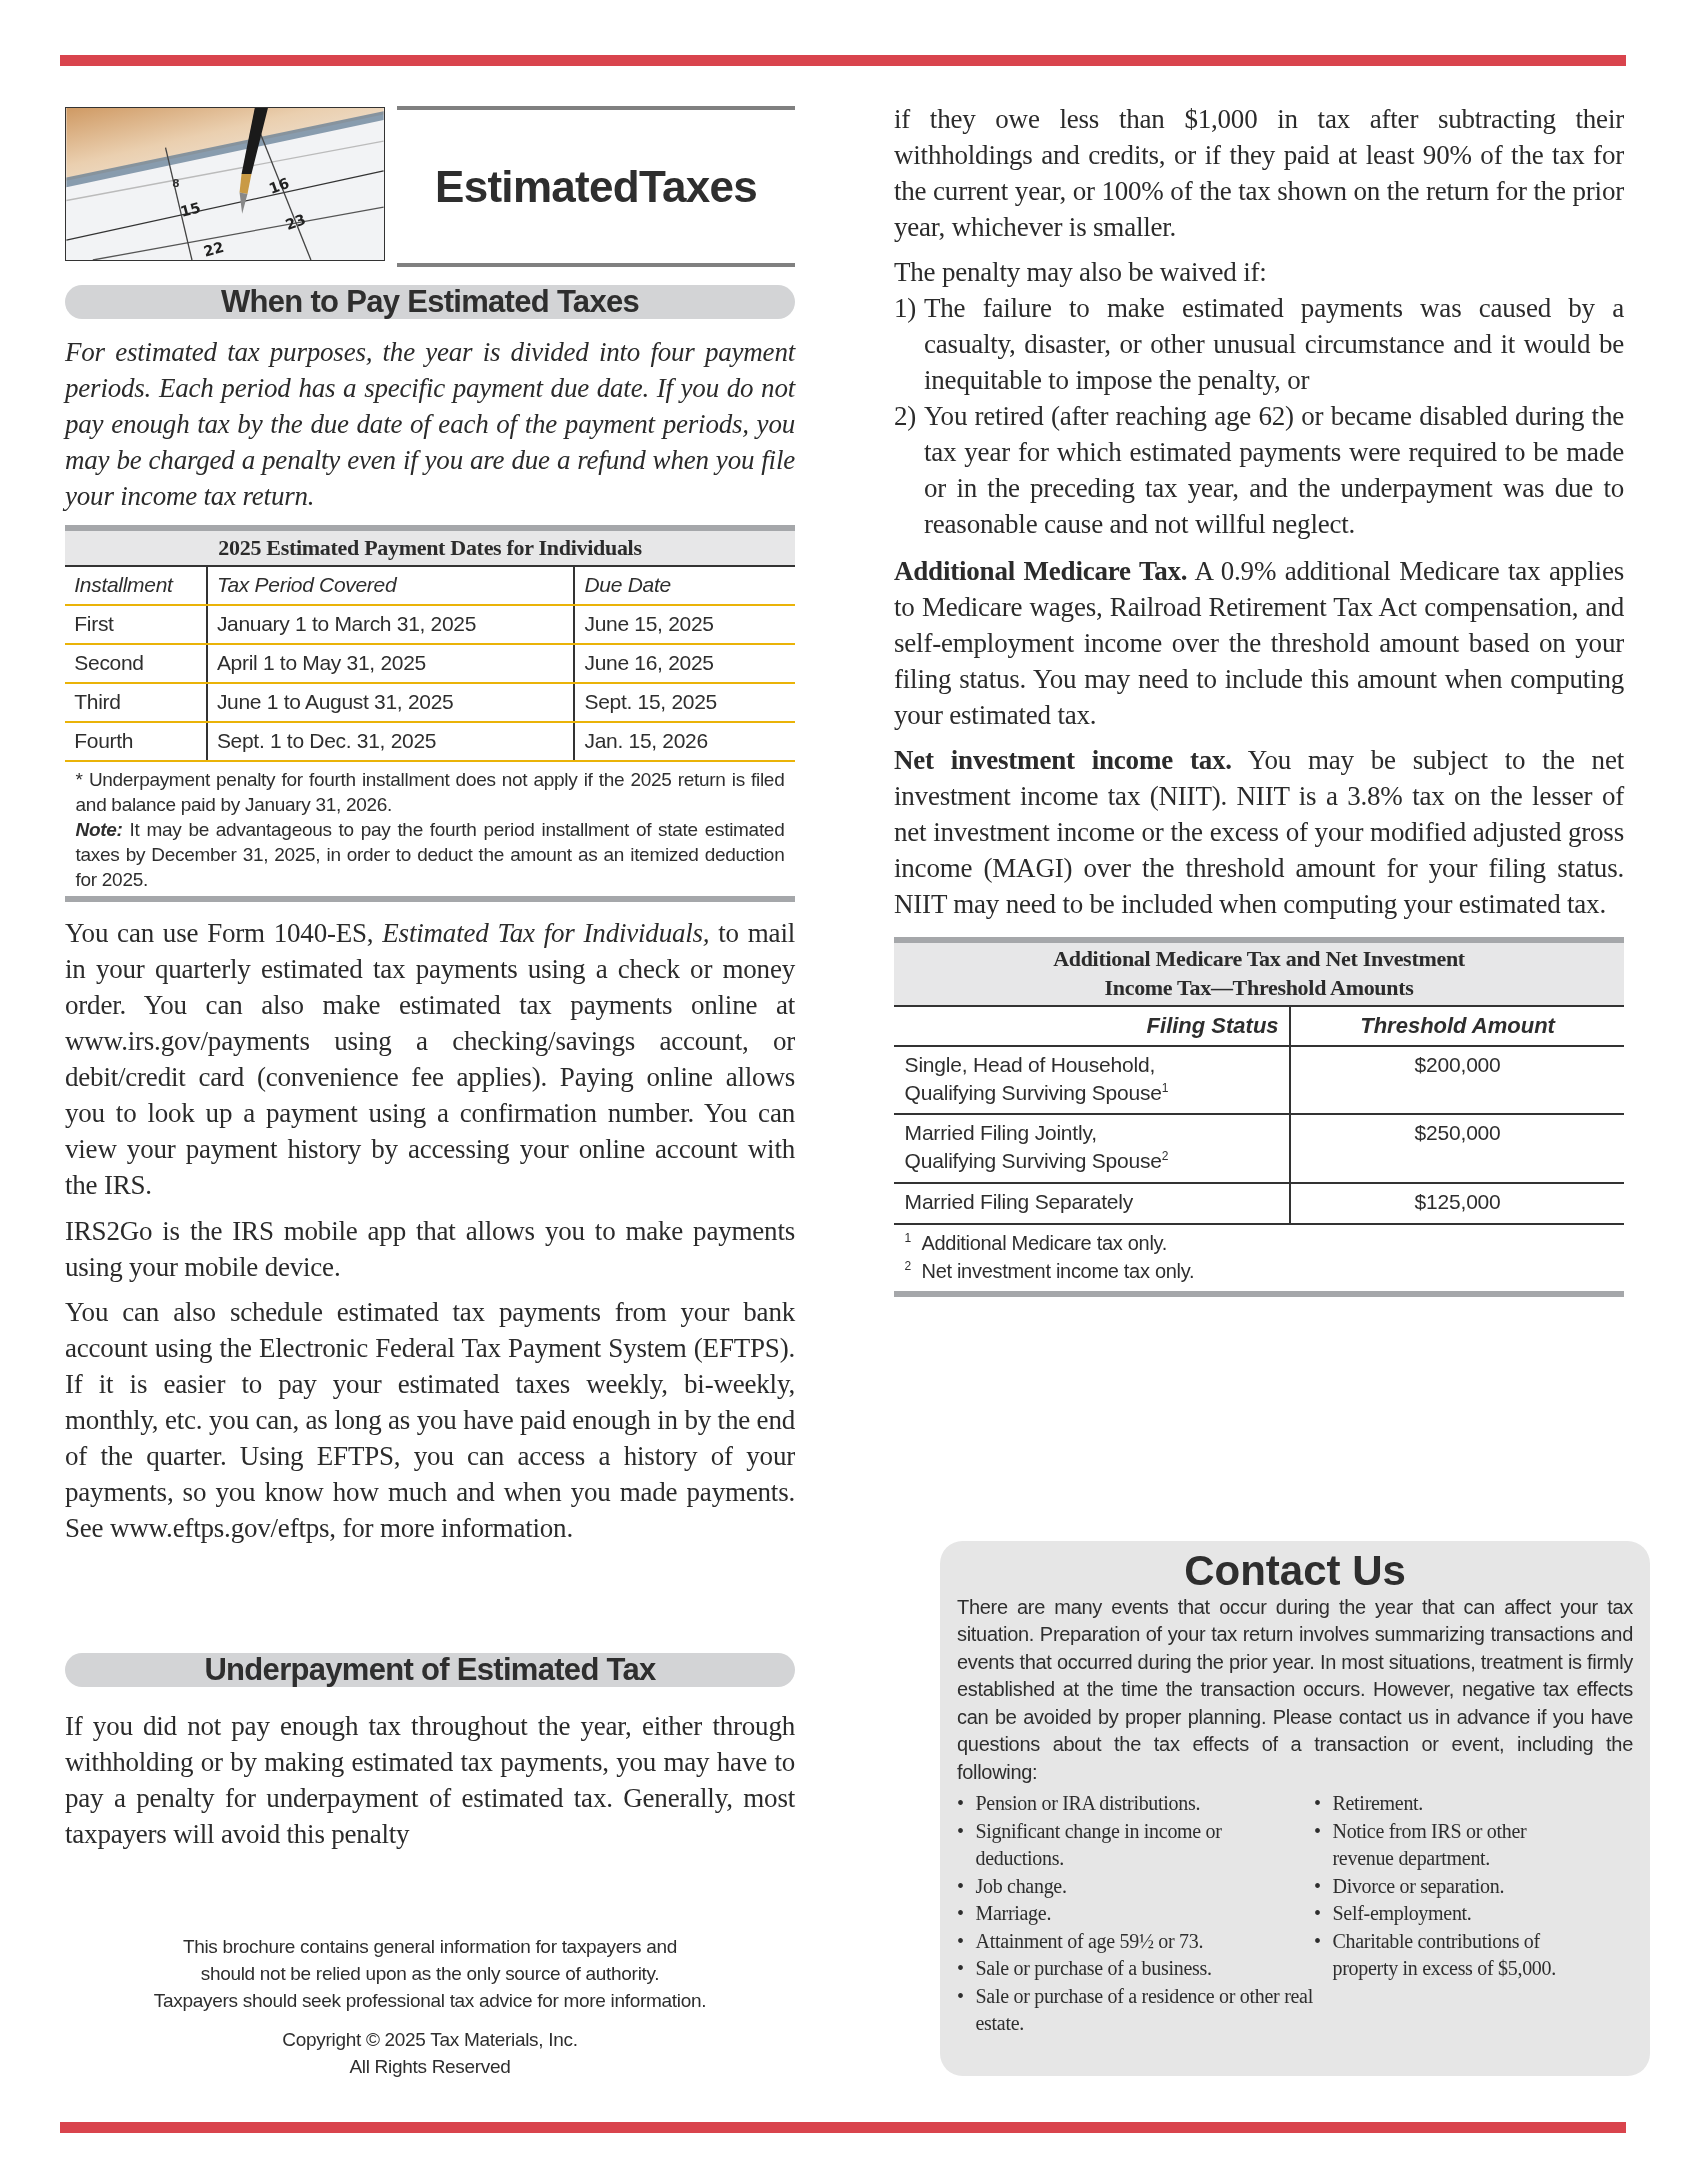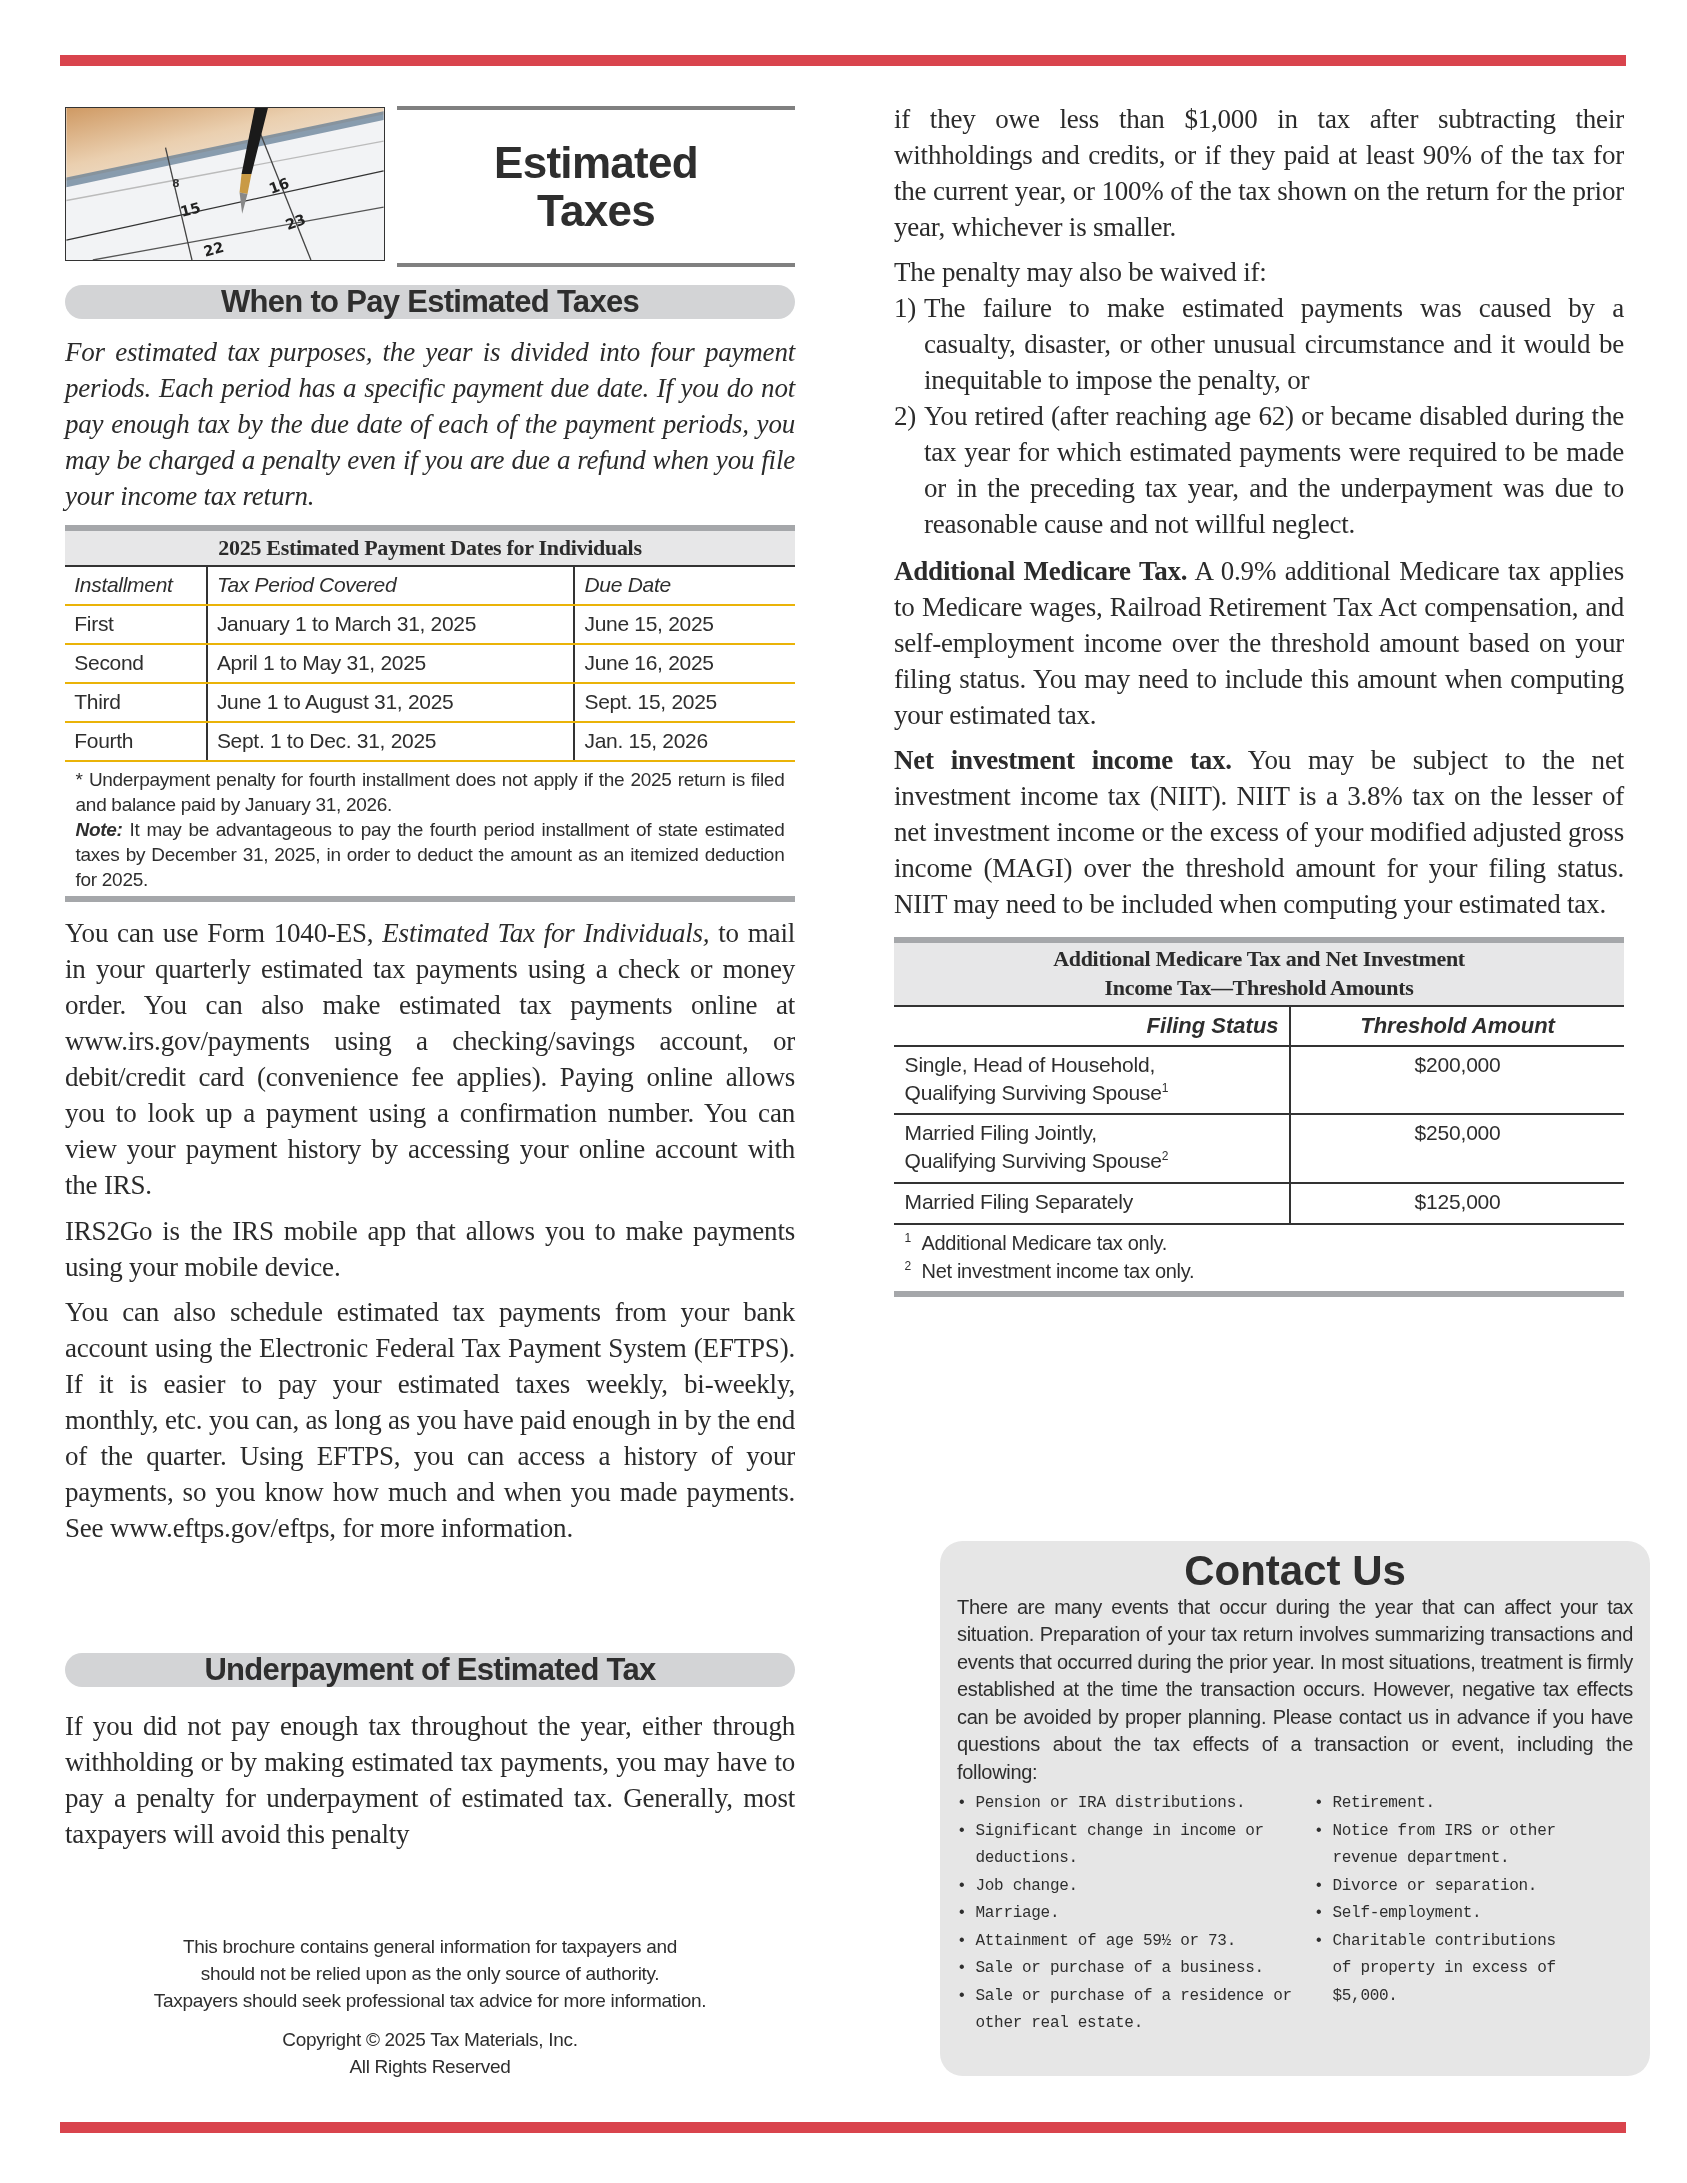--- a/index.html
+++ b/index.html
@@ -4,41 +4,41 @@
 <style>
   html, body { margin:0; padding:0; background:#ffffff; }
   body { width:1687px; height:2183px; position:relative; overflow:hidden; color:#2b2b2b; }
   .redbar { position:absolute; left:60px; width:1566px; height:11.2px; background:#d9444d; }
   .col-left { position:absolute; left:65px; width:730px; }
   .col-right { position:absolute; left:894px; width:730px; }
   .body-text { font-family:"Liberation Serif","DejaVu Serif",serif; font-size:27px; line-height:36px; text-align:justify; margin:0; color:#2b2b2b; letter-spacing:-0.2px; }
   .pill { background:#d3d4d6; border-radius:26.5px; height:34px; display:flex; align-items:center; justify-content:center; font-family:"Liberation Sans","DejaVu Sans",sans-serif; font-weight:bold; font-size:31px; color:#2e2e2e; letter-spacing:-0.7px; }
   
   .photo { position:absolute; left:65px; top:107px; width:318px; height:152px; border:1.3px solid #333; overflow:hidden; background:#f1f2f4; }
-  .title-box { position:absolute; left:397px; top:106px; width:398px; height:153px; border-top:4px solid #808080; border-bottom:4px solid #808080; display:flex; flex-direction:column; align-items:center; justify-content:center; }
+  .title-box { position:absolute; left:397px; top:106px; width:398px; height:153px; border-top:4px solid #808080; border-bottom:4px solid #808080; display:flex; flex-direction:row; align-items:center; justify-content:center; }
   .title-box span { font-family:"Liberation Sans","DejaVu Sans",sans-serif; font-weight:bold; font-size:44px; line-height:48px; color:#2e2e2e; letter-spacing:-0.7px; }
   
   table { border-collapse:collapse; width:100%; font-family:"Liberation Sans","DejaVu Sans",sans-serif; color:#2e2e2e; }
   .tbl-wrap { border-top:6px solid #a5a7aa; border-bottom:6px solid #a5a7aa; }
   .tbl-caption { background:#e7e7e8; text-align:center; font-weight:bold; font-size:22px; line-height:29px; padding:2.6px 0; border-bottom:2.6px solid #333; letter-spacing:-0.3px; }
   .t1 td, .t1 th { font-size:21px; height:37px; padding:0 9.3px; border-bottom:2px solid #eab308; text-align:left; font-weight:normal; letter-spacing:-0.3px; }
   .t1 th { font-style:italic; }
   .t1 td + td, .t1 th + th { border-left:2px solid #333; }
   .tbl-notes { font-family:"Liberation Sans","DejaVu Sans",sans-serif; font-size:19px; line-height:25px; padding:5.3px 10.6px 4px 10.6px; text-align:justify; color:#2e2e2e; letter-spacing:-0.3px; }
   .t2 th { font-size:22px; font-style:italic; font-weight:bold; height:38px; border-bottom:2px solid #333; padding:0 10.6px; }
   .t2 td { font-size:21px; line-height:28px; padding:4px 10.6px 6.6px 10.6px; border-bottom:2px solid #333; vertical-align:top; letter-spacing:-0.2px; }
   .t2 td + td, .t2 th + th { border-left:2px solid #333; text-align:center; }
   .t2 th:first-child { text-align:right; }
   sup { font-size:12px; vertical-align:super; line-height:0; }
   
   .contact { position:absolute; left:940px; top:1541px; width:710px; height:535px; background:#e6e6e6; border-radius:22.5px; box-sizing:border-box; padding:6.6px 17px 0 17px; }
   .contact h2 { margin:0; text-align:center; font-family:"Liberation Sans","DejaVu Sans",sans-serif; font-weight:bold; font-size:42px; line-height:46px; color:#2e2e2e; }
   .contact p { margin:0; font-family:"Liberation Sans","DejaVu Sans",sans-serif; font-size:20px; line-height:27.5px; text-align:justify; color:#2e2e2e; letter-spacing:-0.3px; }
   .bullets { display:flex; margin-top:4px; }
-  .bullets ul { list-style:none; margin:0; padding:0; font-family:Liberation Mono, monospace; font-size:16px; line-height:27.5px; color:#2e2e2e; letter-spacing:-0.3px; }
+  .bullets ul { list-style:none; margin:0; padding:0; font-family:Liberation Serif, serif; font-size:20px; line-height:27.5px; color:#2e2e2e; letter-spacing:-0.3px; }
   .bullets ul.l { width:357px; }
   .bullets ul.r { width:251px; }
   .bullets li { padding-left:18.5px; text-indent:-18.5px; }
   .bullets li::before { content:"•"; display:inline-block; width:18.5px; text-indent:0; }
   .footer-note { position:absolute; left:65px; width:730px; text-align:center; font-family:"Liberation Sans","DejaVu Sans",sans-serif; font-size:19px; line-height:27px; color:#2e2e2e; letter-spacing:-0.3px; }
   .ol-item { display:flex; }
   .ol-num { width:30px; flex:none; }
   .ol-text { flex:1; text-align:justify; }
   b.runin { font-weight:bold; }
 </style>

